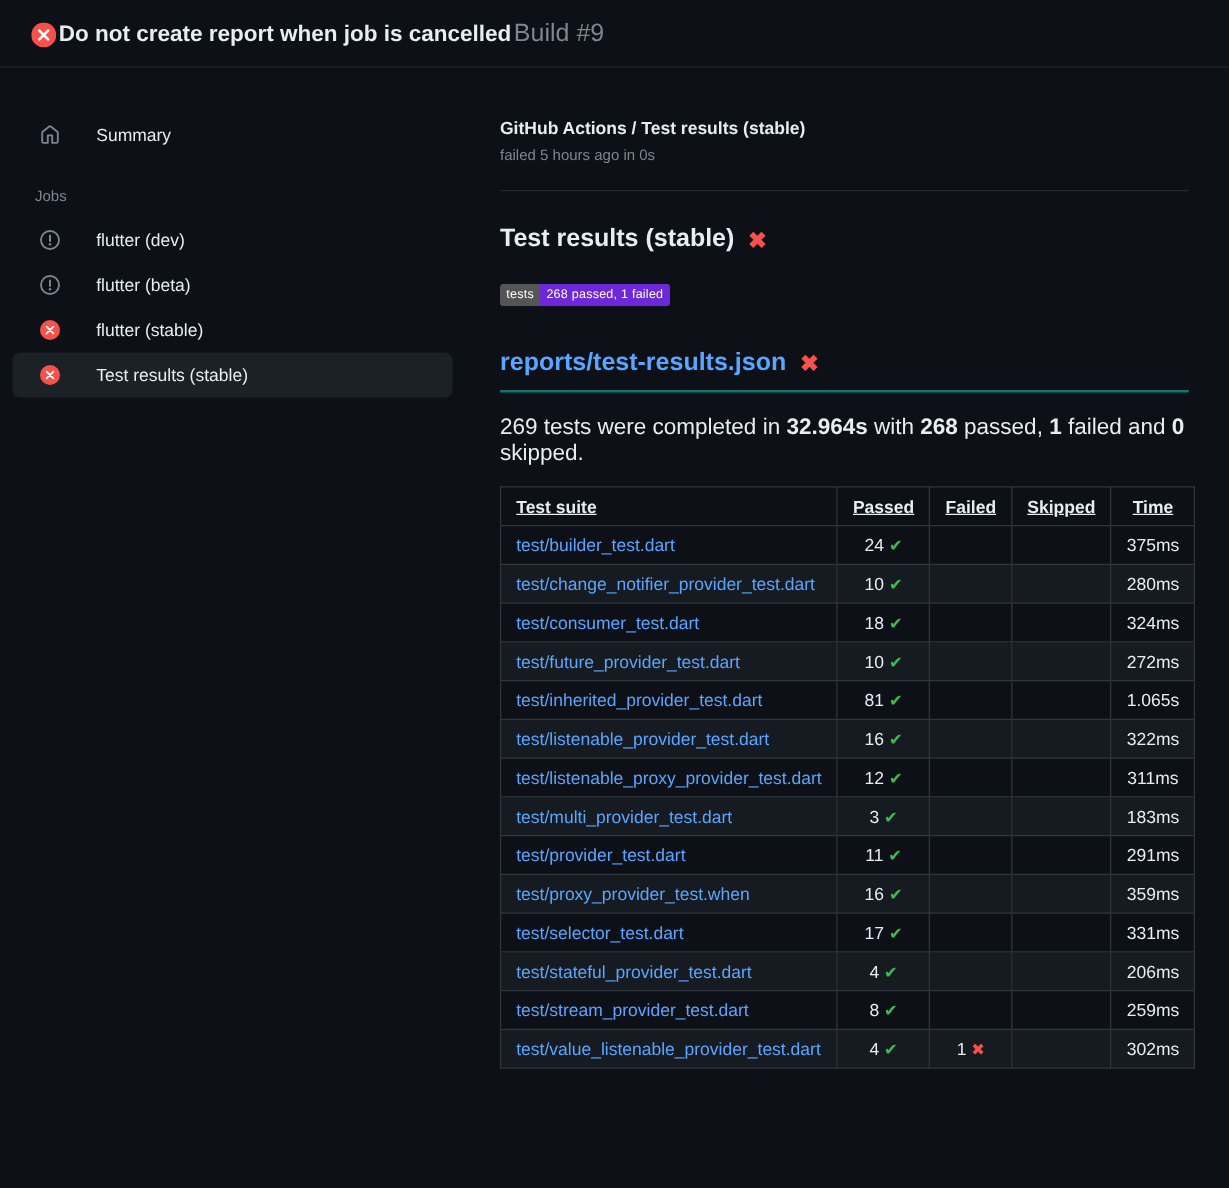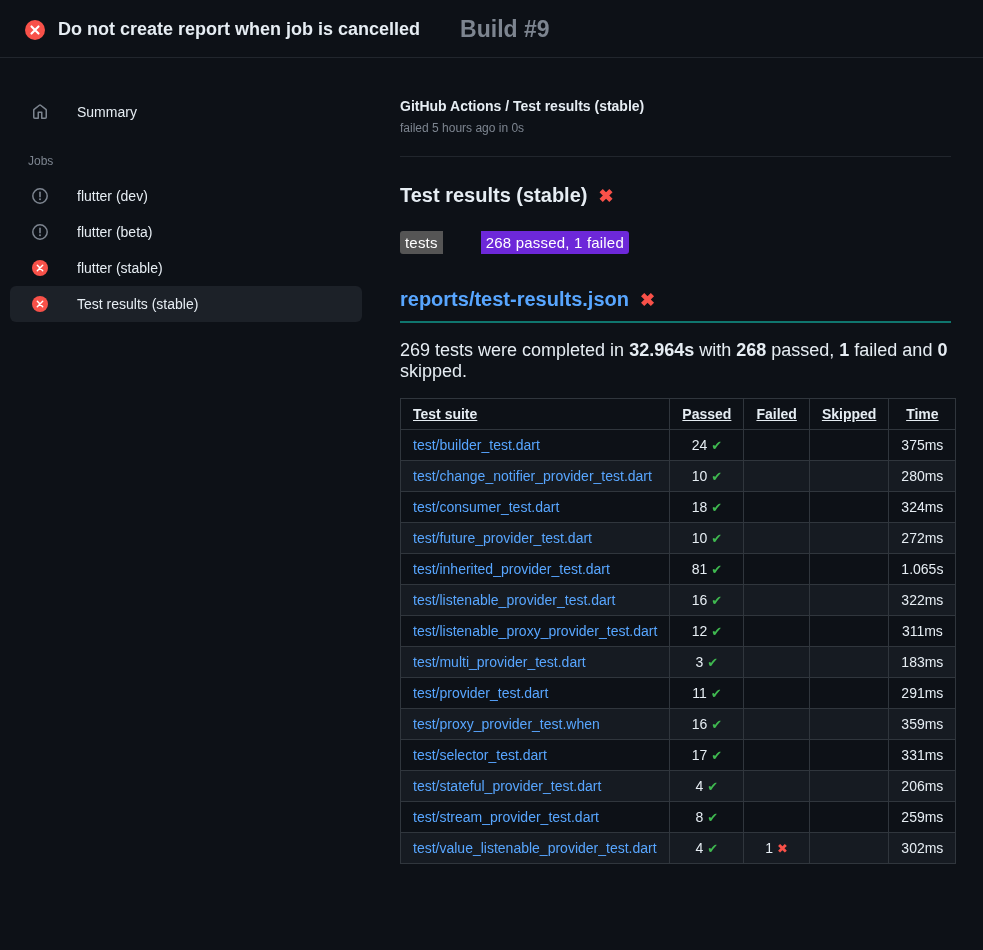--- a/index.html
+++ b/index.html
@@ -10,27 +10,27 @@
     background: #0d1117;
     color: #e6edf3;
     font-family: "Liberation Sans", sans-serif;
     font-size: 14px;
     overflow: hidden;
   }
   
   .topbar {
     display: flex;
     align-items: center;
-    gap: 13px;
+    gap: 2px;
     padding: 16px 25px 14px 25px;
     border-bottom: 1px solid #21262d;
   }
   .topbar .status-ico svg { display:block; }
   .page-title { font-size: 18px; font-weight: 700; margin: 0; }
-  .build-no { font-size: 23px; font-weight: 700; color: #7d8590; margin-left: 27px; }
+  .build-no { font-size: 20px; font-weight: 400; color: #7d8590; }
 
   
   .layout { display: flex; align-items: flex-start; }
   aside {
     flex: 0 0 376px;
     width: 376px;
     padding: 36px 14px 0 10px;
   }
   .side-item {
     display: flex;
@@ -65,26 +65,25 @@
     font-weight: 700;
     display: flex;
     align-items: center;
     gap: 11px;
   }
   .cross-big { color: #f85149; font-size: 18px; font-weight: 700; }
 
   .badge {
     display: inline-flex;
     margin-top: 24px;
-    font-size: 15px;
+    font-size: 10px;
     line-height: 1;
     border-radius: 3px;
     overflow: hidden;
     letter-spacing: .2px;
-    gap: 38px;
   }
   .badge-left  { background: #555555; color: #ffffff; padding: 4px 5px; }
   .badge-right { background: #6d28d9; color: #ffffff; padding: 4px 5px; }
 
   .report-heading {
     margin: 34px 0 0 0;
     padding-bottom: 10px;
     border-bottom: 2px solid #0f766e;
     font-size: 20px;
     font-weight: 700;

